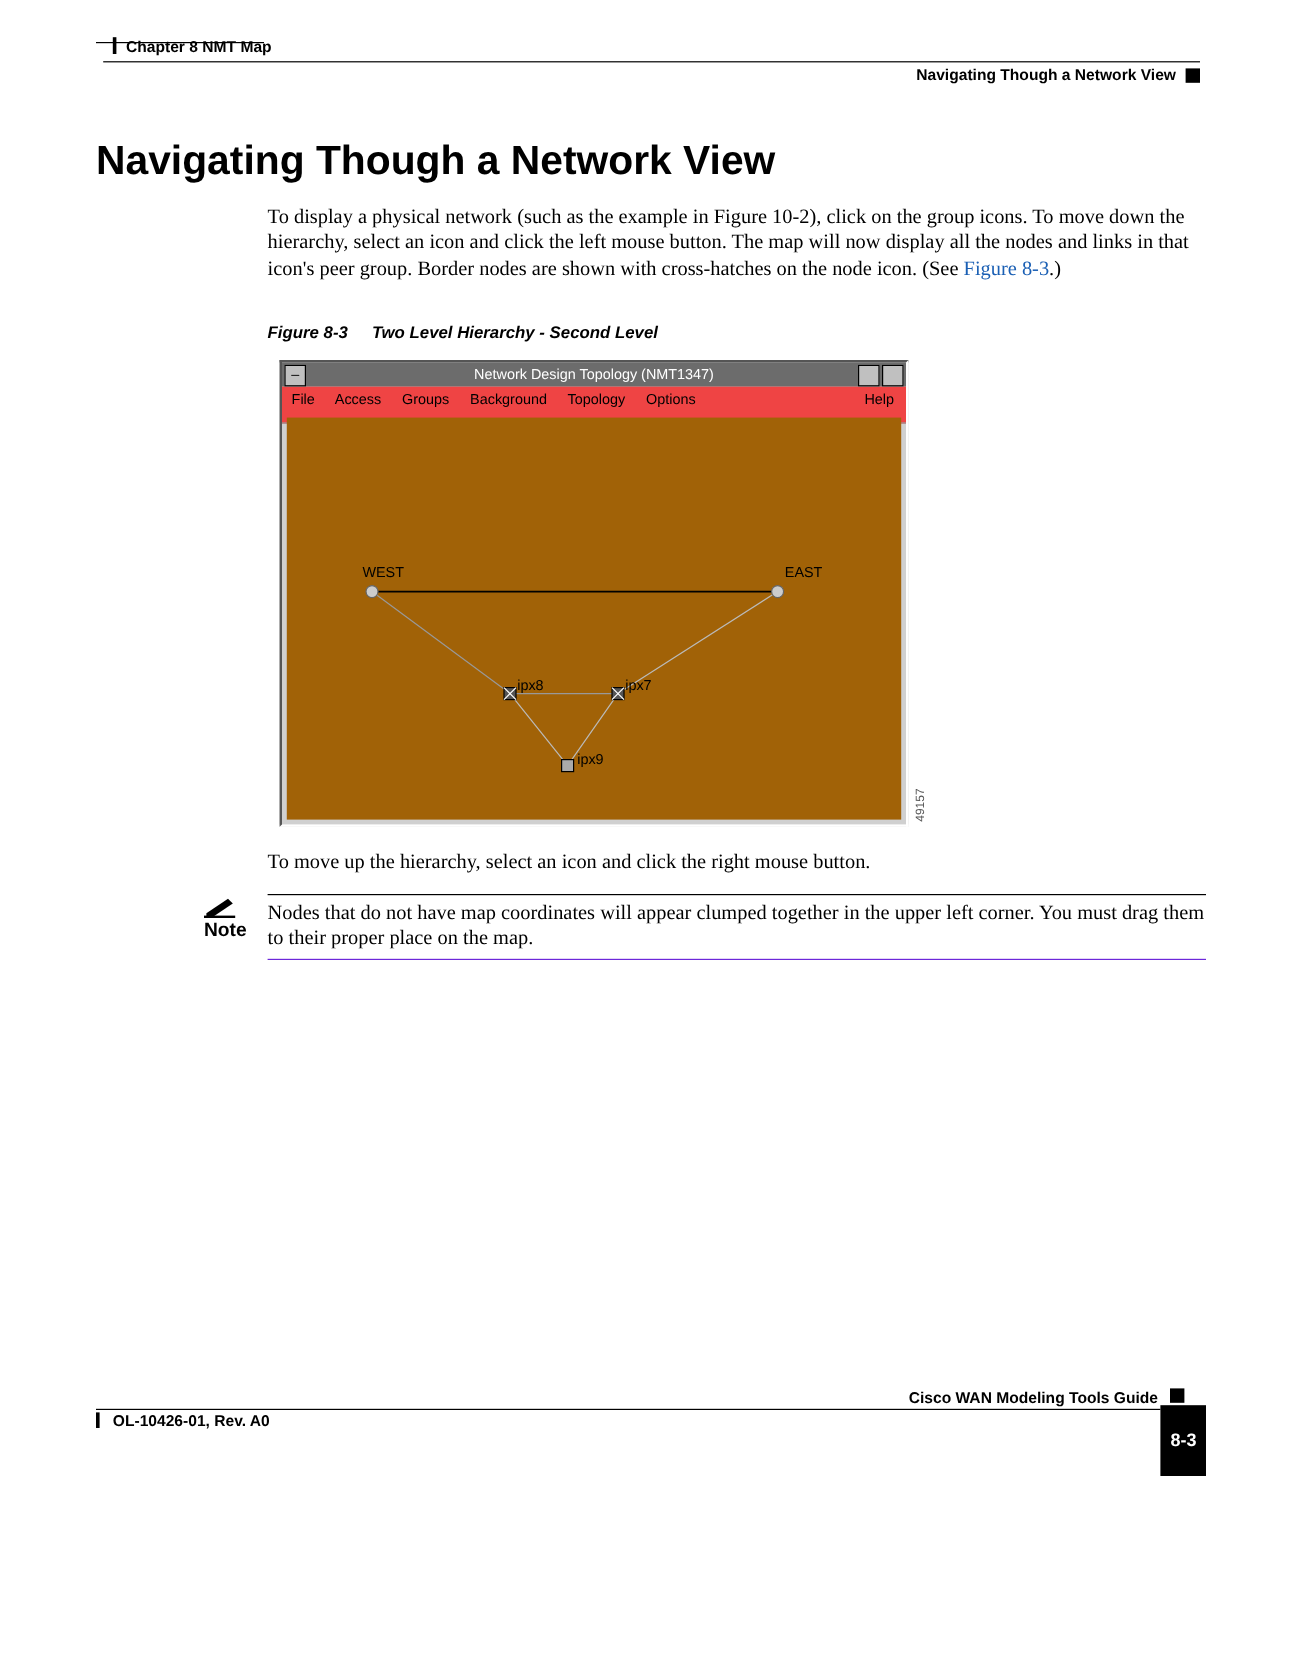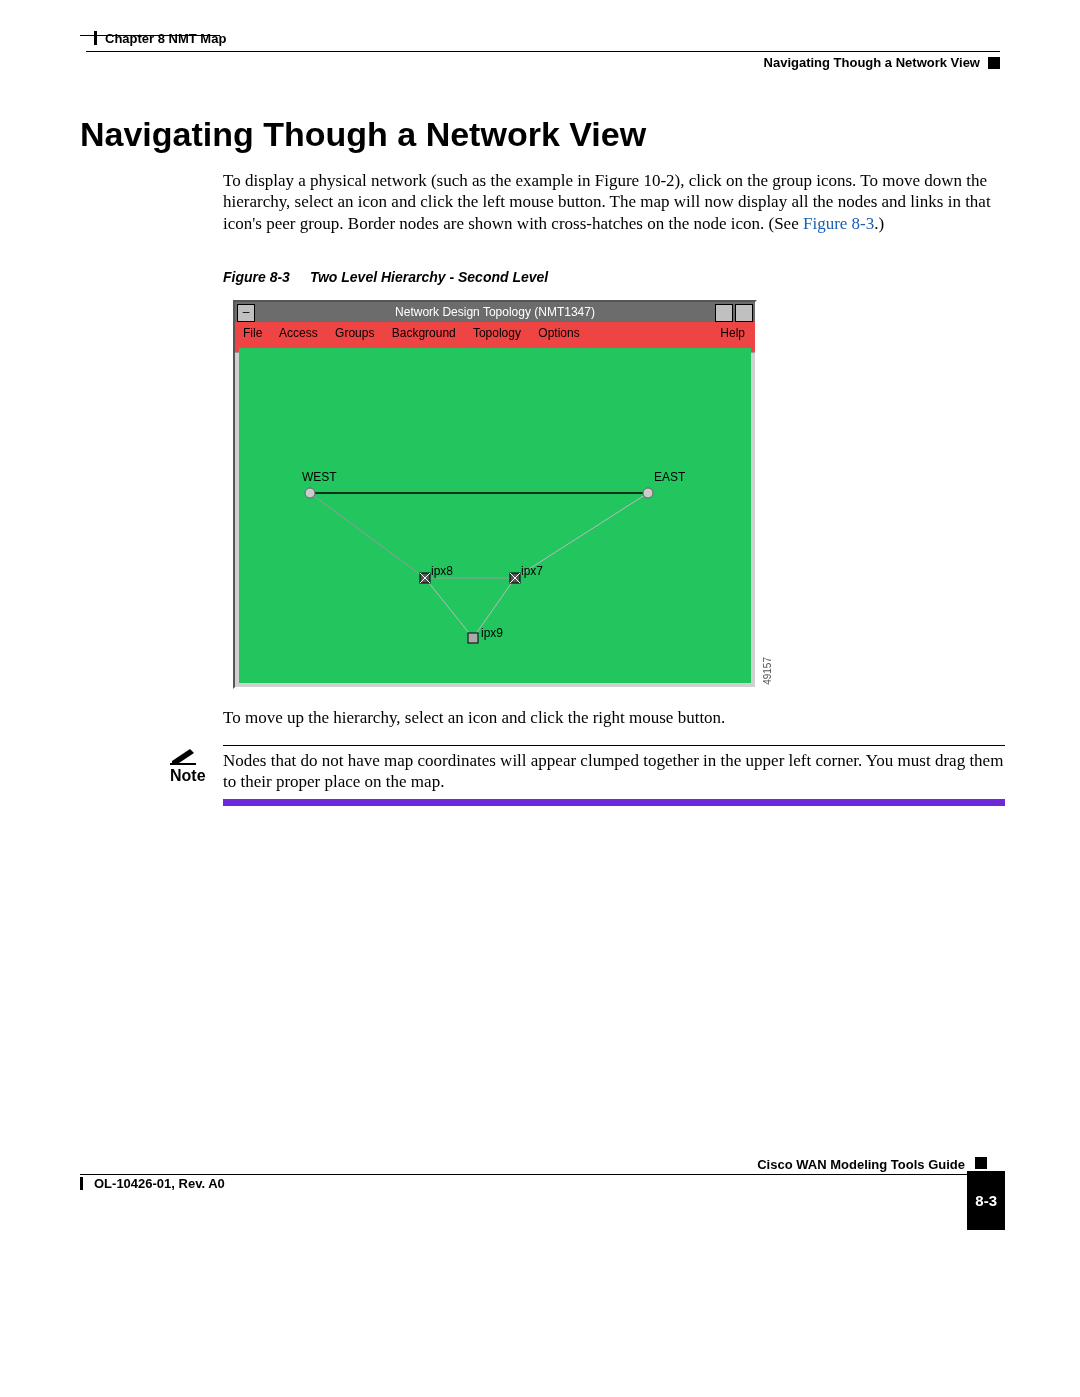--- a/index.html
+++ b/index.html
@@ -150,21 +150,21 @@
   background: #ef4444;
   font-family: Arial, Helvetica, sans-serif;
   font-size: 12px;
   padding: 4px 8px;
   color: #000;
   border-bottom: 1px solid #999;
 }
 .menu-bar span { margin-right: 14px; }
 .menu-bar .help { float: right; margin-right: 2px; }
 .canvas {
-  background: #22c55e;
+  background: #a16207;
   position: absolute;
   left: 4px;
   right: 4px;
   top: 46px;
   bottom: 4px;
 }
 .fig-id {
   position:absolute;
   right: -18px;
   bottom: 2px;
@@ -203,21 +203,21 @@
 .note-rule {
   border-top: 1px solid #000;
   margin-left: 53px;
 }
 .note-text {
   margin-left: 53px;
   margin-top: 4px;
   font-size: 17px;
   line-height: 1.25;
   padding-bottom: 6px;
-  border-bottom: 7px solid #6d28d9;
+  border-bottom: 1px solid #6d28d9;
 }
 .para3 {
   position: absolute;
   left: 223px;
   top: 833px;
   width: 780px;
 }
 .para4 {
   position: absolute;
   left: 223px;

